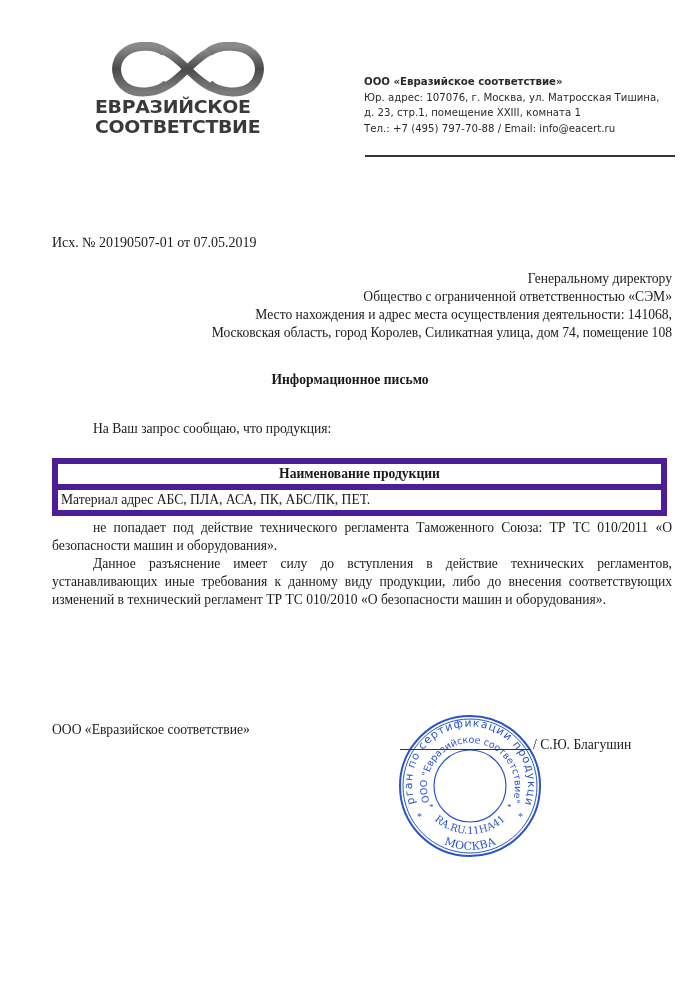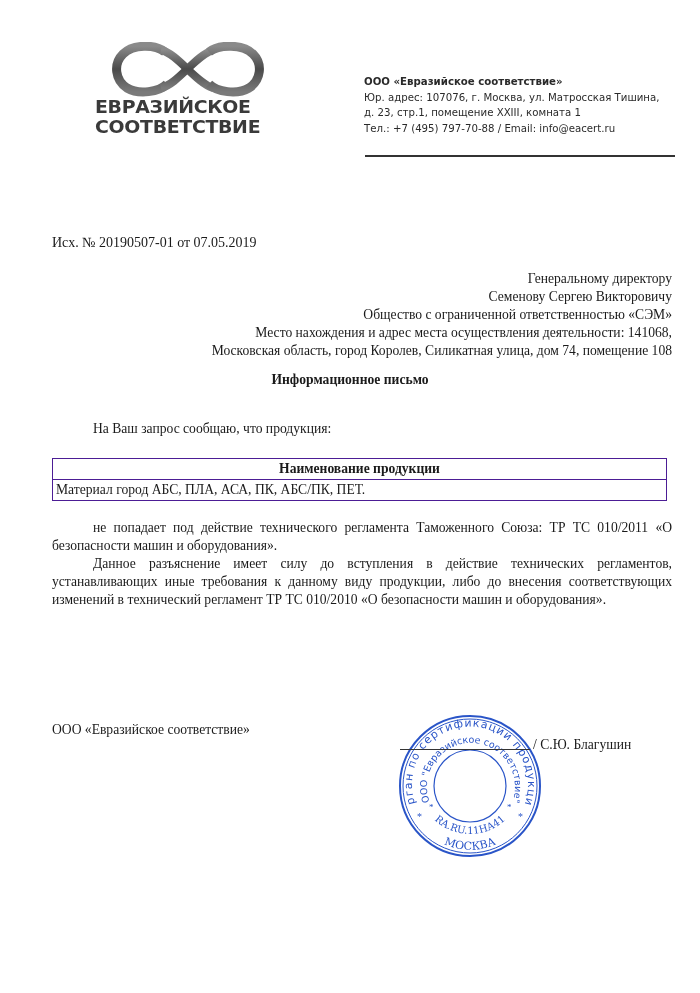--- a/index.html
+++ b/index.html
@@ -21,21 +21,21 @@
 
   
   .addressee { position: absolute; right: 28px; top: 270px; text-align: right; font-size: 13.6px; line-height: 18px; white-space: nowrap; }
 
   .title { position: absolute; left: 0; width: 100%; top: 372px; text-align: center; font-size: 13.6px; font-weight: bold; box-sizing: border-box; }
 
   .intro { position: absolute; left: 93px; top: 421px; font-size: 13.6px; }
 
   
   .ptable { position: absolute; left: 52px; top: 458px; width: 615px; border-collapse: collapse; font-size: 13.6px; }
-  .ptable th, .ptable td { border: 1px solid #4c1d95; padding: 0 3px; height: 20px; line-height: 20px; }
+  .ptable th, .ptable td { border: 6px solid #4c1d95; padding: 0 3px; height: 20px; line-height: 20px; }
   .ptable th { text-align: center; font-weight: bold; }
   .ptable td { text-align: left; font-weight: normal; height: 20px; }
 
   
   .body { position: absolute; left: 52px; top: 519px; width: 620px; font-size: 13.6px; line-height: 18px; text-align: justify; }
   .body p { margin: 0; text-indent: 41px; }
 
   
   .sig-left { position: absolute; left: 52px; top: 722px; font-size: 13.6px; line-height: 16.5px; }
   .sig-line { position: absolute; left: 400px; top: 749px; width: 130px; height: 1px; background: #333; }
@@ -79,39 +79,38 @@
   <div>Юр. адрес: 107076, г. Москва, ул. Матросская Тишина,</div>
   <div>д. 23, стр.1, помещение XXIII, комната 1</div>
   <div>Тел.: +7 (495) 797-70-88   /   Email: info@eacert.ru</div>
 </div>
 <div class="header-rule"></div>
 
 <div class="ref serif">Исх.  № 20190507-01 от 07.05.2019</div>
 
 <div class="addressee serif">
   <div>Генеральному директору</div>
-  <div>Семенову Сергею Викторовичу</div>
   <div>Общество с ограниченной ответственностью «СЭМ»</div>
   <div>Место нахождения и адрес места осуществления деятельности: 141068,</div>
   <div>Московская область, город Королев, Силикатная улица, дом 74, помещение 108</div>
 </div>
 
 <div class="title serif">Информационное письмо</div>
 
 <div class="intro serif">На Ваш запрос сообщаю, что продукция:</div>
 
 <table class="ptable serif">
   <thead>
     <tr>
       <th>Наименование продукции</th>
     </tr>
   </thead>
   <tbody>
     <tr>
-      <td>Материал город АБС, ПЛА, АСА, ПК, АБС/ПК, ПЕТ.</td>
+      <td>Материал адрес АБС, ПЛА, АСА, ПК, АБС/ПК, ПЕТ.</td>
     </tr>
   </tbody>
 </table>
 
 <div class="body serif">
   <p style="text-indent:41px;">не попадает под действие технического регламента Таможенного Союза: ТР ТС 010/2011 «О безопасности машин и оборудования».</p>
   <p>Данное разъяснение имеет силу до вступления в действие технических регламентов, устанавливающих иные требования к данному виду продукции, либо до внесения соответствующих изменений в технический регламент ТР ТС 010/2010 «О безопасности машин и оборудования».</p>
 </div>
 
 <div class="sig-left serif">

